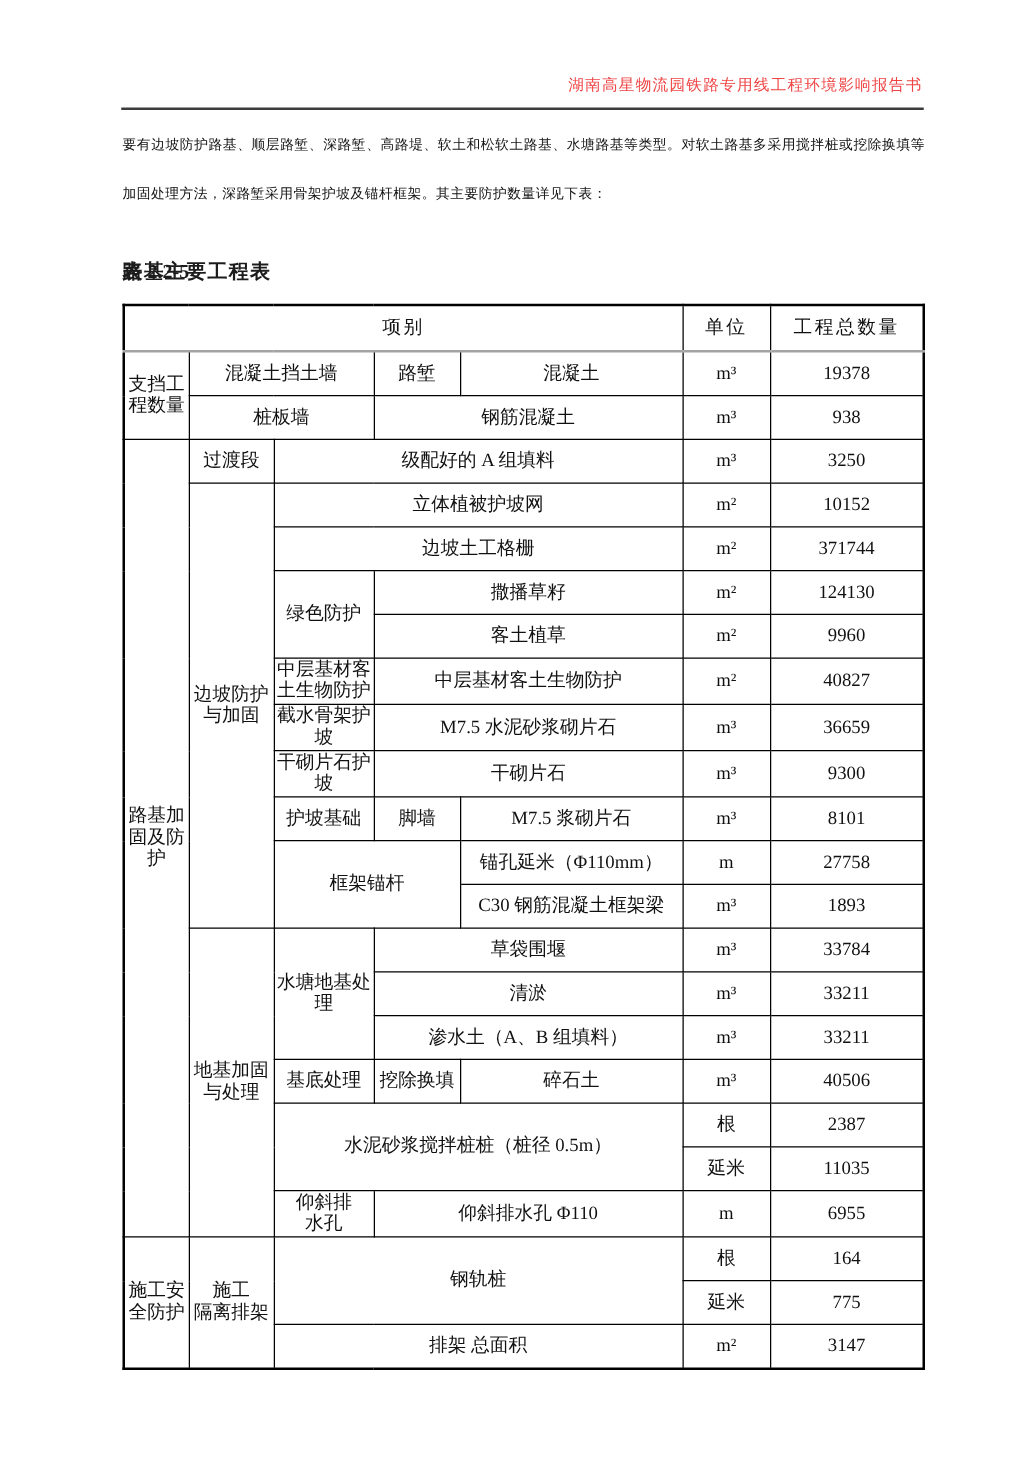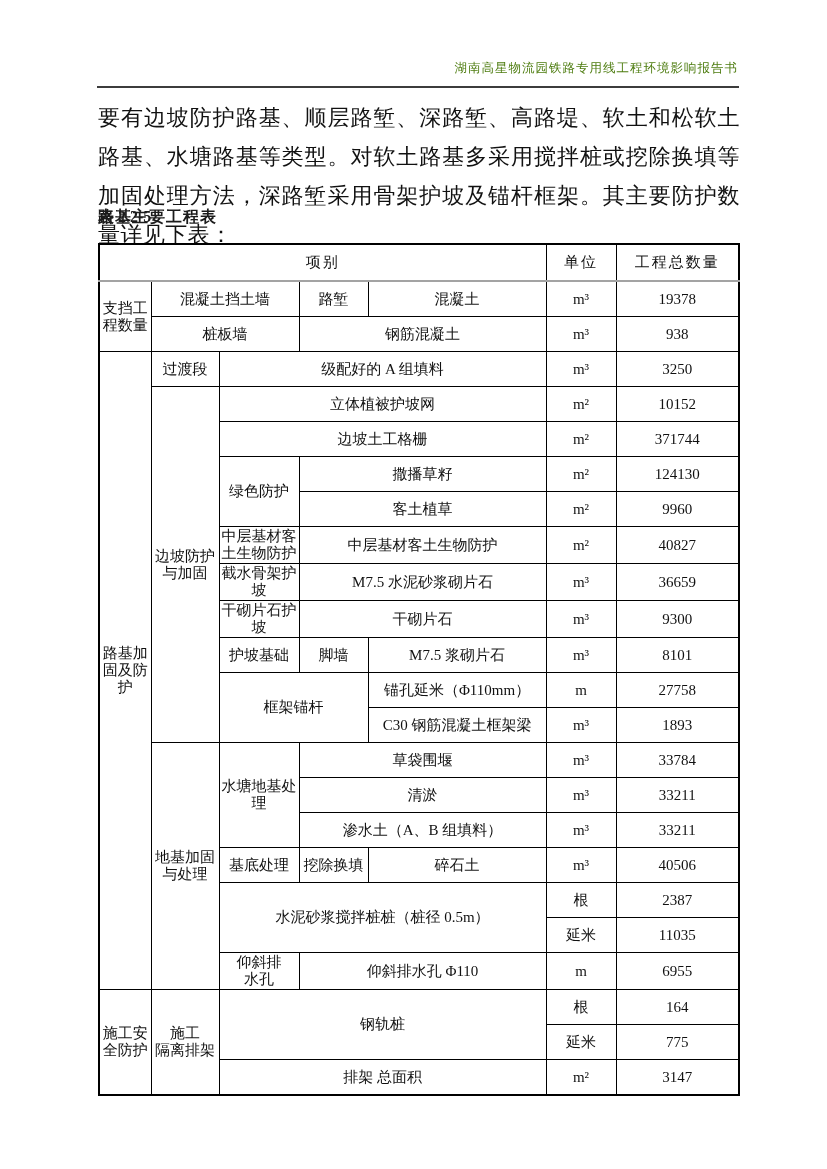--- a/index.html
+++ b/index.html
@@ -13,40 +13,41 @@
     overflow: hidden;
   }
   .doc-header {
     position: absolute;
     left: 98px;
     top: 60px;
     width: 640px;
     text-align: right;
     font-size: 12.5px;
     letter-spacing: 1px;
-    color: #4d7c0f;
+    color: #ef4444;
   }
   .header-rule {
     position: absolute;
     left: 97px;
     top: 86px;
     width: 642px;
     border-bottom: 2px solid #3c3c3c;
   }
   .body-paragraph {
     position: absolute;
     left: 98px;
     top: 98px;
     width: 642px;
-    font-size: 22px;
+    font-size: 11px;
     line-height: 39px;
     text-align: justify;
     text-justify: inter-ideograph;
     letter-spacing: 0.4px;
     color: #111;
+    font-family: Liberation Mono, monospace;
   }
   .table-caption {
     position: absolute;
     left: 98px;
     top: 207px;
     width: 640px;
     height: 24px;
     font-weight: bold;
     font-size: 16px;
   }

